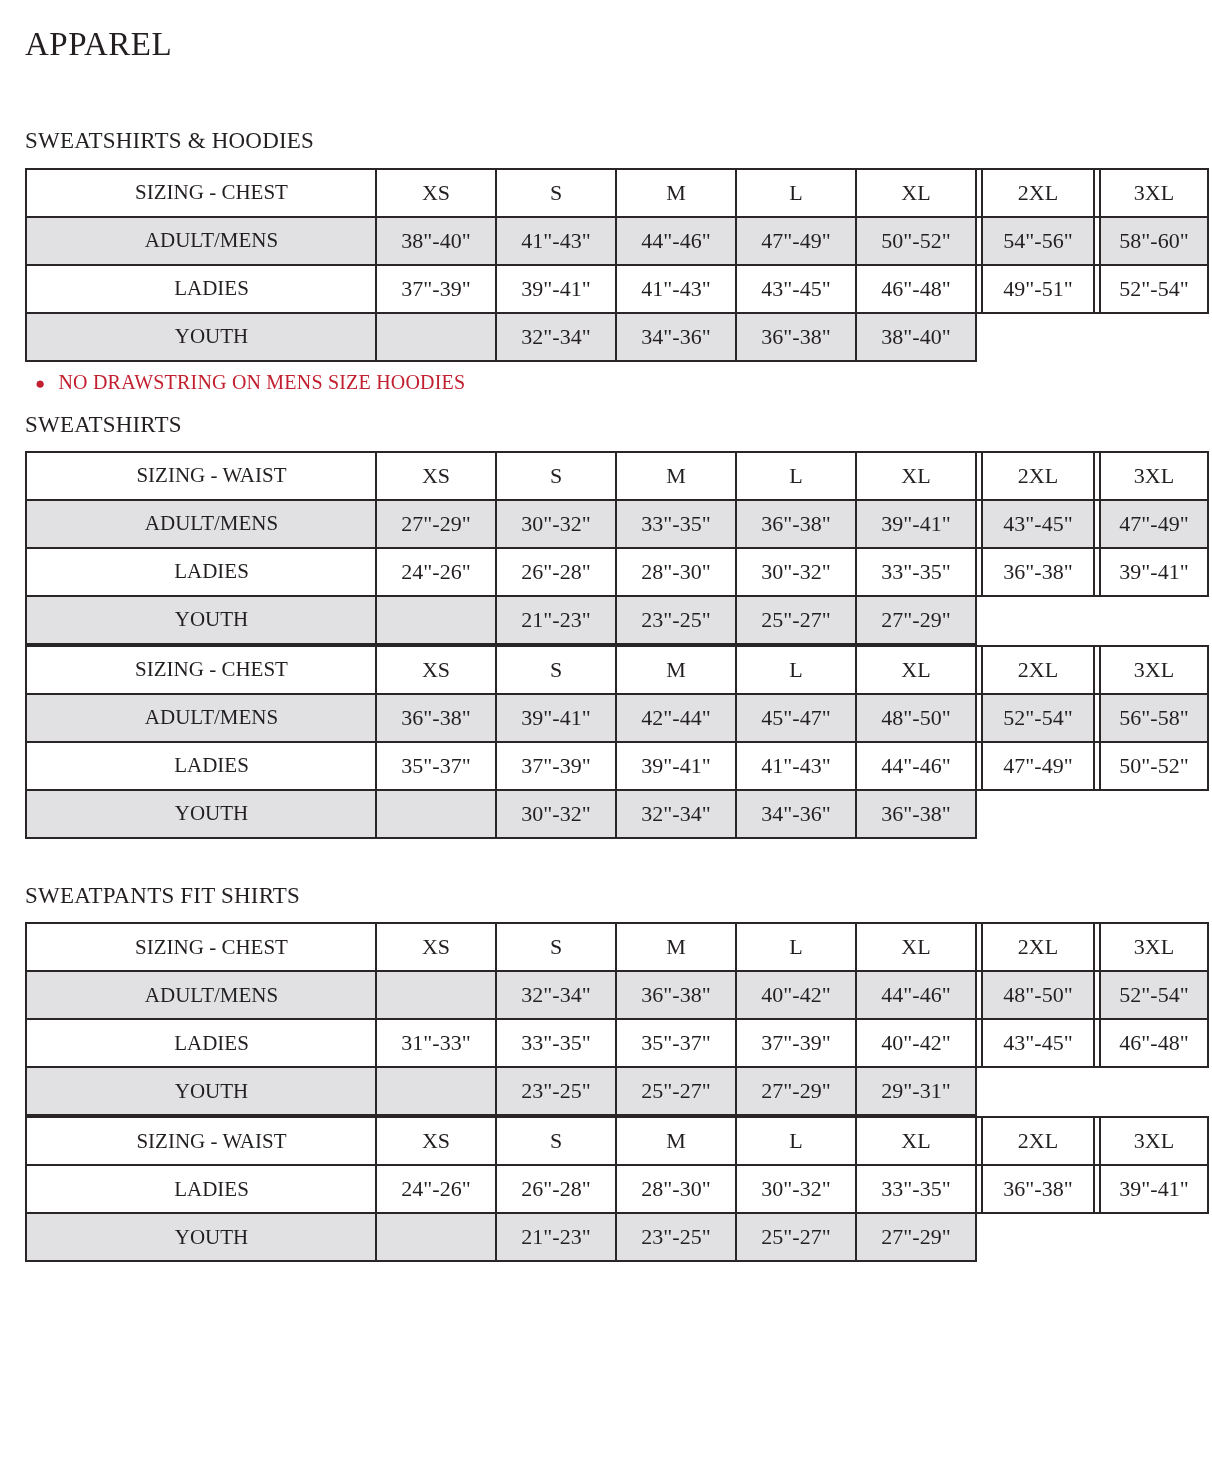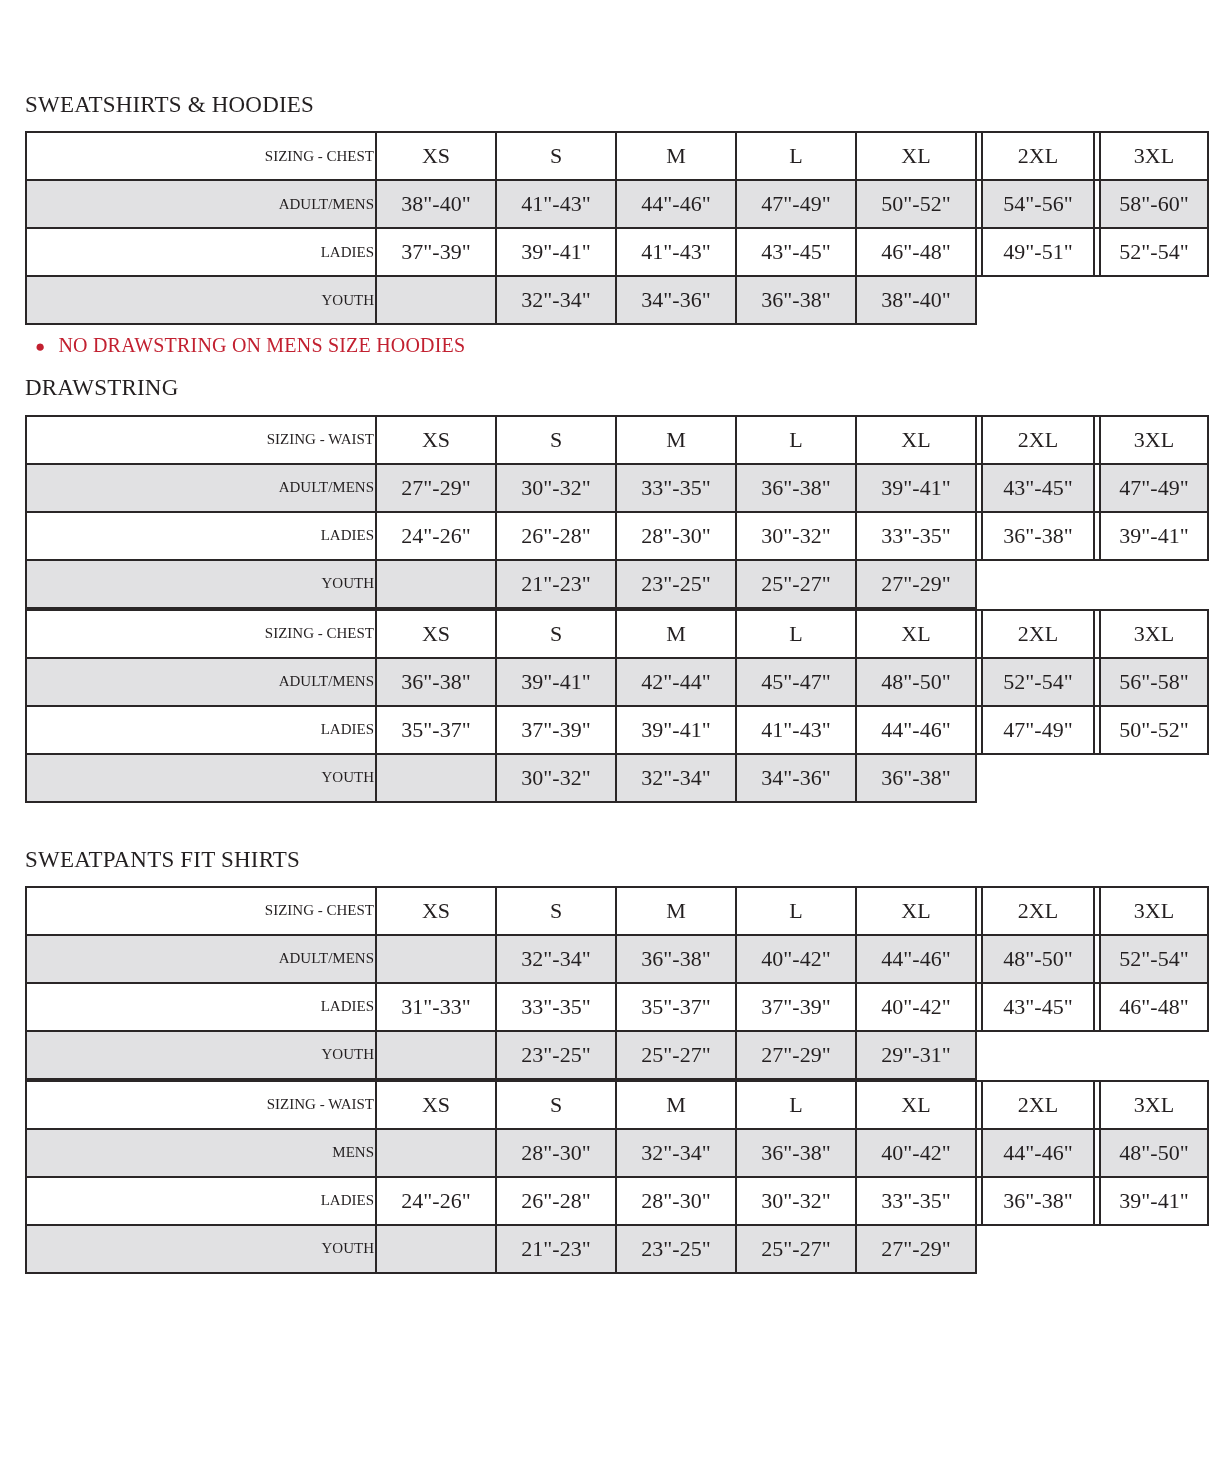--- a/index.html
+++ b/index.html
@@ -48,23 +48,23 @@
   td {
     height: 48px;
     vertical-align: middle;
     font-size: 22px;
     background: #ffffff;
     overflow: hidden;
     white-space: nowrap;
   }
   td.label {
     border: 2px solid var(--border);
-    text-align: right;
+    text-align: center;
     padding-left: 22px;
-    font-size: 15px;
+    font-size: 21px;
   }
   td.size {
     border: 2px solid var(--border);
     text-align: center;
     padding: 0;
   }
   tr.shaded td.label,
   tr.shaded td.size { background: var(--shaded); }
   td.gap {
     border-top: 2px solid var(--border);
@@ -89,20 +89,21 @@
   .note .bullet {
     font-size: 17px;
     line-height: 1;
     transform: translateY(1px);
   }
 </style>
 </head>
 <body>
 
 <div class="page">
+  <h1 class="page-title">APPAREL</h1>
   <div id="sections">
   <section class="size-section">
     <h2 class="section-heading">SWEATSHIRTS &amp; HOODIES</h2>
     <table class="size-table">
       <colgroup>
         <col class="col-label">
         <col class="col-size">
             <col class="col-size">
             <col class="col-size">
             <col class="col-size">
@@ -163,21 +164,21 @@
             </tr>
           </tbody>
     </table>
     <div class="note">
       <span class="bullet">●</span>
       <span class="note-text">NO DRAWSTRING ON MENS SIZE HOODIES</span>
     </div>
   </section>
 
   <section class="size-section">
-    <h2 class="section-heading">DRAWSTRING</h2>
+    <h2 class="section-heading">SWEATSHIRTS</h2>
     <table class="size-table">
       <colgroup>
         <col class="col-label">
         <col class="col-size">
             <col class="col-size">
             <col class="col-size">
             <col class="col-size">
             <col class="col-size">
         <col class="col-gap">
             <col class="col-2xl">
@@ -395,32 +396,20 @@
               <td class="size">XS</td>
               <td class="size">S</td>
               <td class="size">M</td>
               <td class="size">L</td>
               <td class="size">XL</td>
               <td class="gap"></td>
               <td class="size">2XL</td>
               <td class="gap"></td>
               <td class="size">3XL</td>
             </tr>
-            <tr class="shaded">
-              <td class="label">MENS</td>
-              <td class="size"></td>
-              <td class="size">28"-30"</td>
-              <td class="size">32"-34"</td>
-              <td class="size">36"-38"</td>
-              <td class="size">40"-42"</td>
-              <td class="gap"></td>
-              <td class="size">44"-46"</td>
-              <td class="gap"></td>
-              <td class="size">48"-50"</td>
-            </tr>
             <tr>
               <td class="label">LADIES</td>
               <td class="size">24"-26"</td>
               <td class="size">26"-28"</td>
               <td class="size">28"-30"</td>
               <td class="size">30"-32"</td>
               <td class="size">33"-35"</td>
               <td class="gap"></td>
               <td class="size">36"-38"</td>
               <td class="gap"></td>

